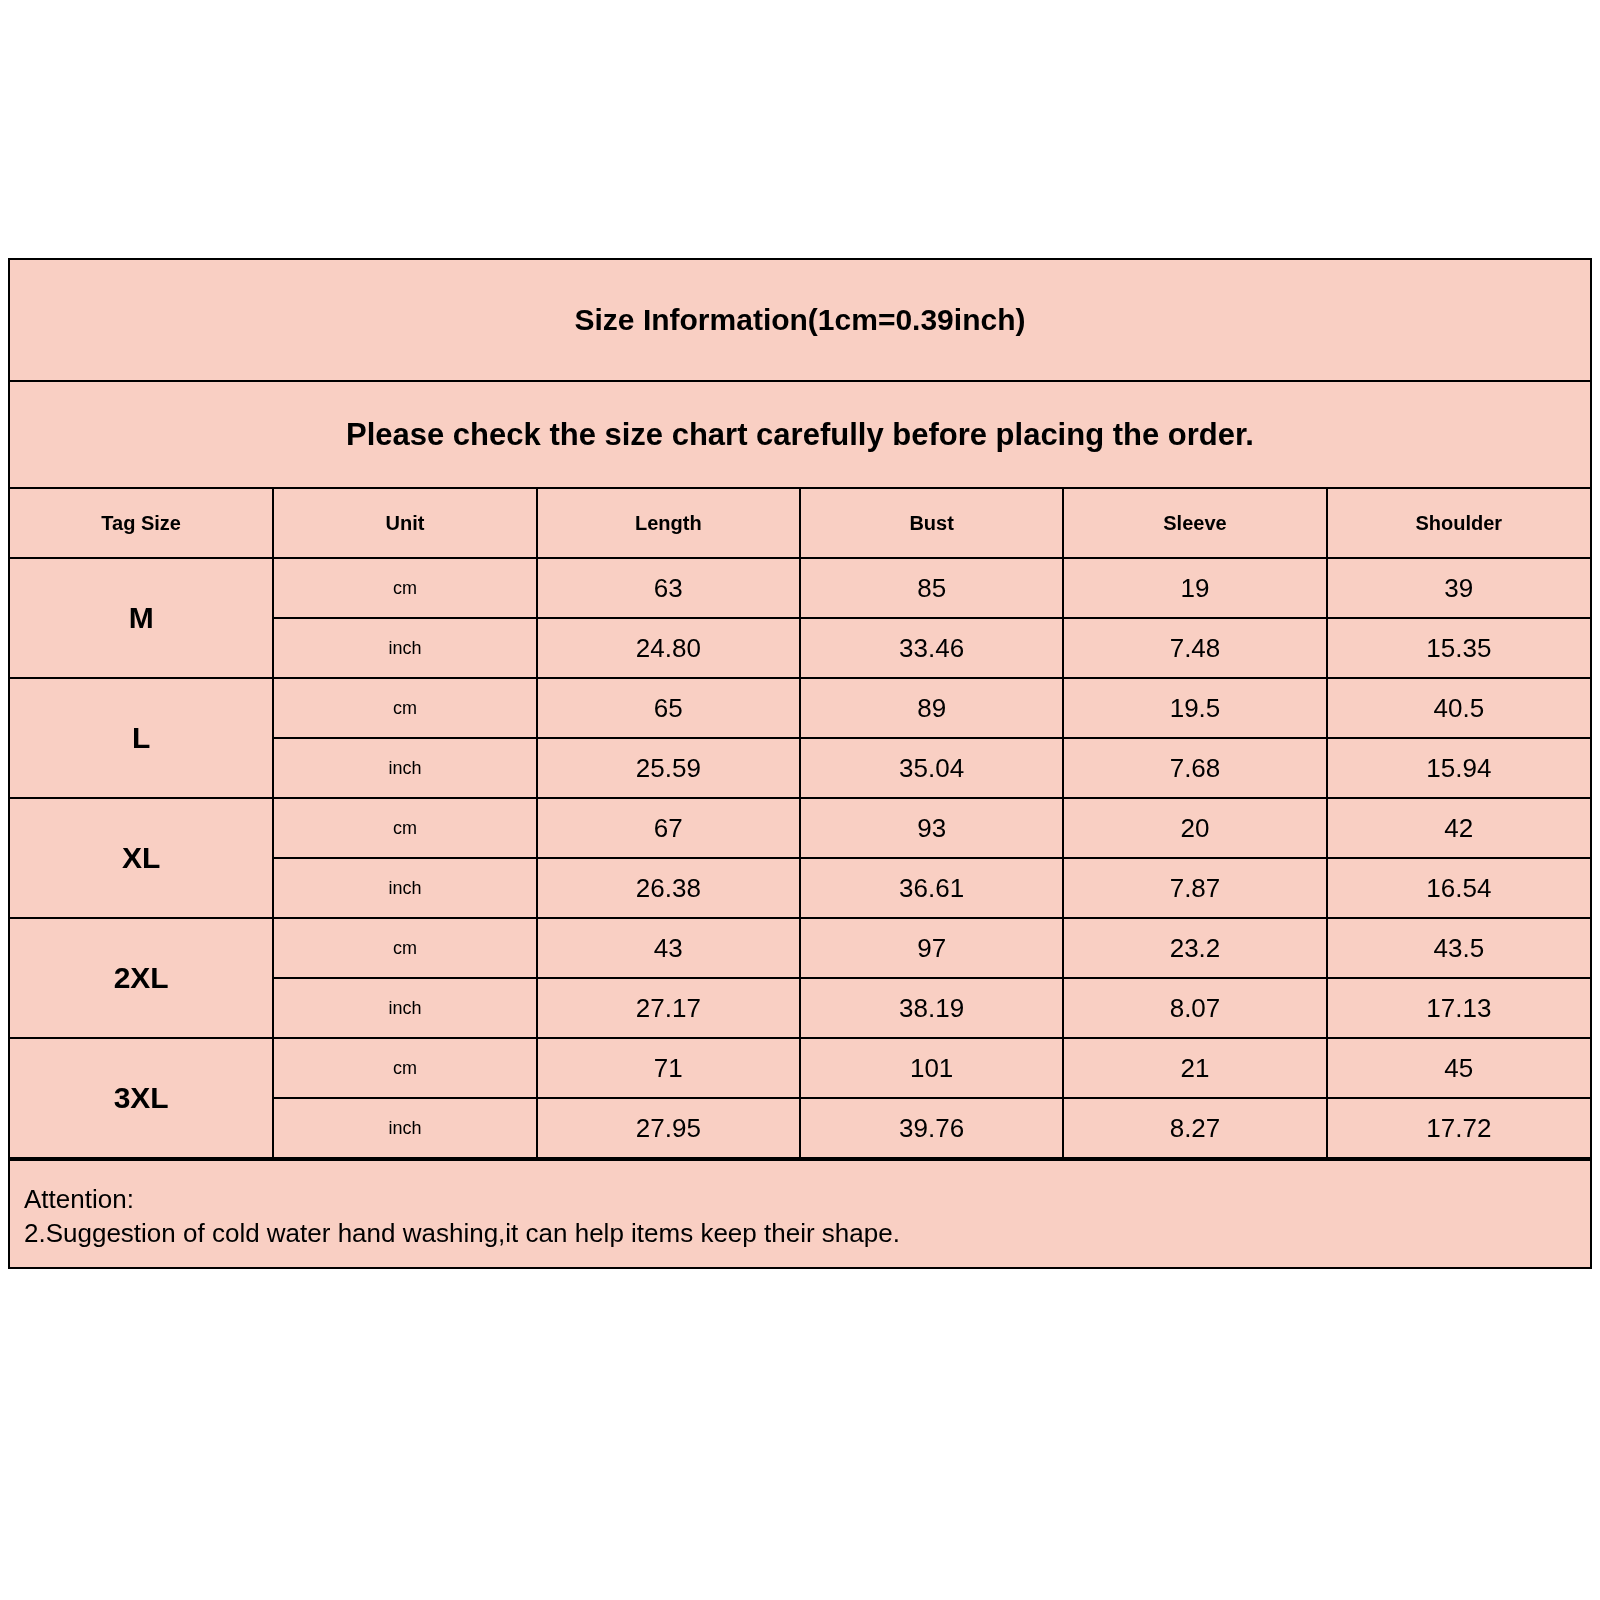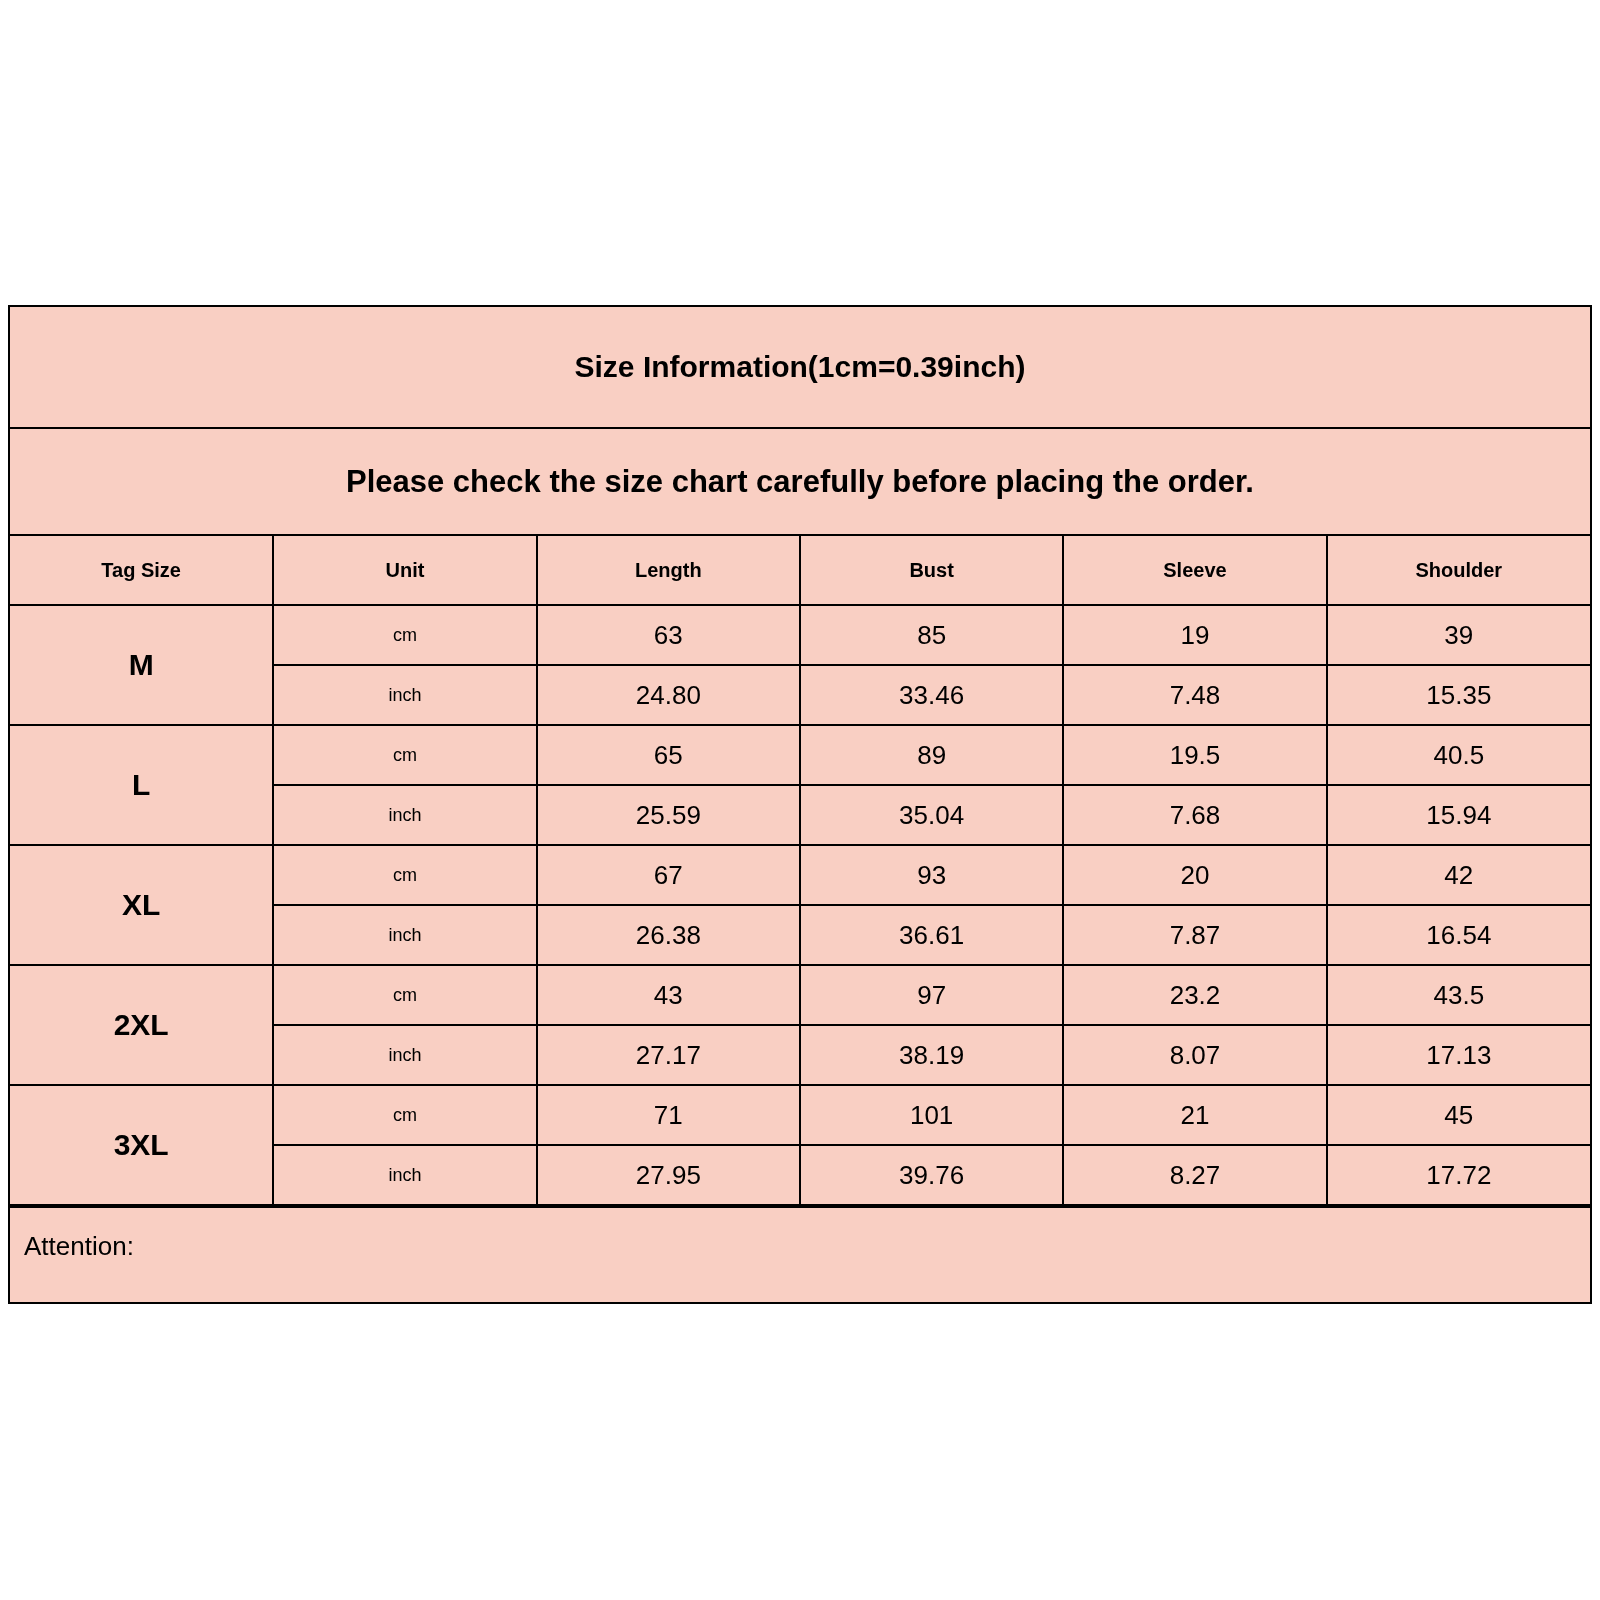--- a/index.html
+++ b/index.html
@@ -15,21 +15,20 @@
     position: relative;
   }
   .sheet {
     position: absolute;
     left: 8px;
     top: 258px;
     width: 1584px;
     border: 2px solid #000000;
     box-sizing: border-box;
     background: #f9cfc3;
-    margin-top: 47px;
   }
   table.size-table {
     width: 100%;
     border-collapse: collapse;
     table-layout: fixed;
   }
   table.size-table td, table.size-table th {
     border: 2px solid #000000;
     text-align: center;
     vertical-align: middle;
@@ -70,21 +69,21 @@
   .unit-cell {
     height: 58px;
     font-size: 18px;
   }
   .val-cell {
     font-size: 26px;
   }
   .row-cm td { background: #ffffff; }
   .row-inch td { background: #f9cfc3; }
   .attention {
-    padding: 22px 14px 38px 14px;
+    padding: 22px 14px 16px 14px;
     font-size: 26px;
     line-height: 1.30;
     background: #f9cfc3;
     border-top: 2px solid #000000;
   }
   .attention div { white-space: pre-wrap; }
 </style>
 </head>
 <body>
 
@@ -183,14 +182,15 @@
         <td class="val-cell">27.95</td>
         <td class="val-cell">39.76</td>
         <td class="val-cell">8.27</td>
         <td class="val-cell last">17.72</td>
       </tr>
     </tbody>
   </table>
 
   <div class="attention">
     <div>Attention:</div>
+    <div>2.Suggestion of cold water hand washing,it can help items keep their shape.</div>
   </div>
 </div>
 
 </body></html>

